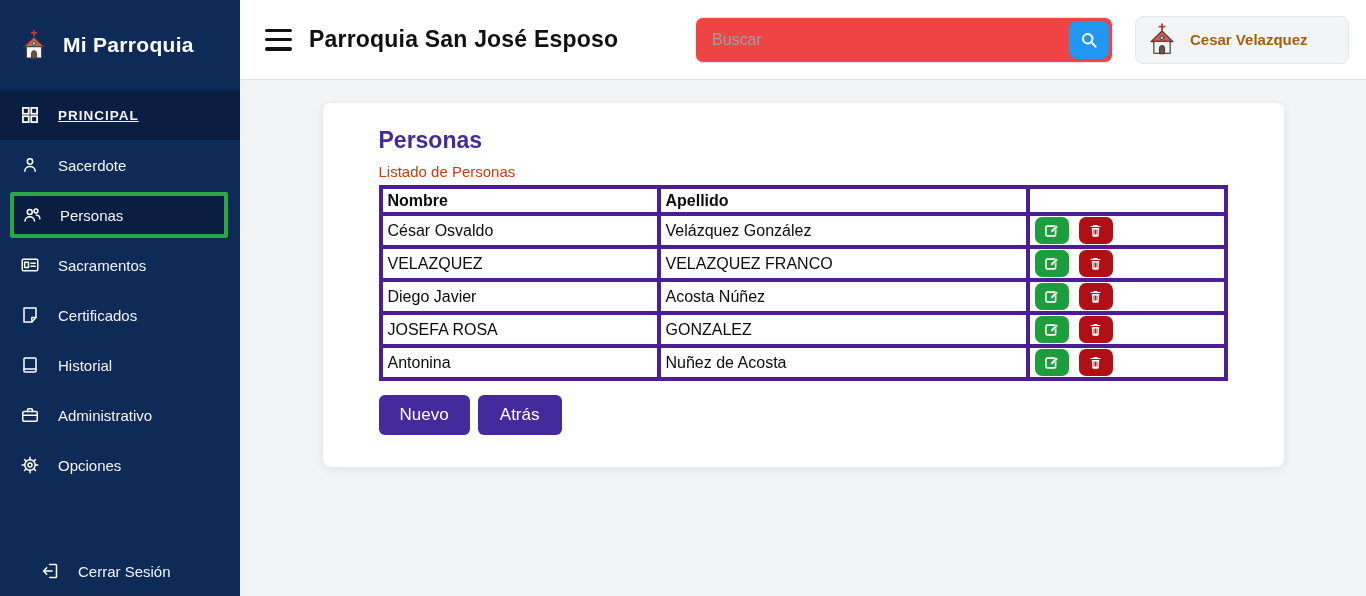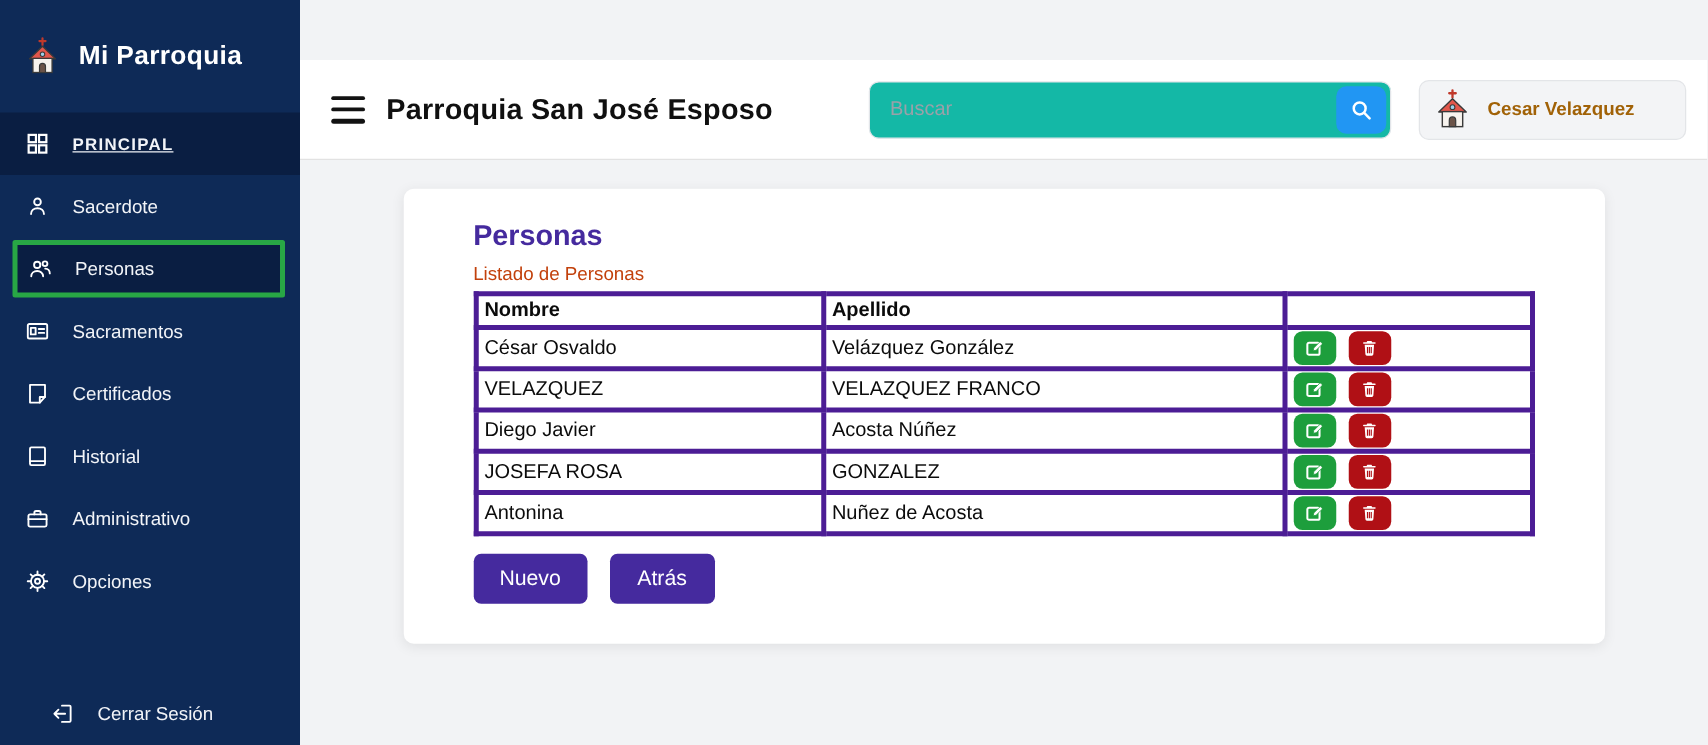--- a/index.html
+++ b/index.html
@@ -37,37 +37,37 @@
   .nav-item.active {
     background:#0a1e42;
     border:4px solid #28a745; border-radius:2px;
     margin:2px 12px 2px 10px; height:46px; padding:0 14px 0 8px;
   }
   .nav-icon { width:20px; height:20px; display:inline-flex; flex:none; }
   .nav-icon svg { width:100%; height:100%; }
   .logout-item { margin-top:auto;padding-left:40px; }
 
   
-  .main { flex:1; display:flex; flex-direction:column; background:#f2f3f5;margin-top:48px; }
+  .main { flex:1; display:flex; flex-direction:column; background:#f2f3f5; }
 
   .topbar {
     height:80px; background:#fff; border-bottom:1px solid #e2e2e2;
     display:flex; align-items:center; padding:0 17px 0 25px; flex:none;
   }
   .hamburger {
     width:27px; height:22px; display:flex; flex-direction:column;
     justify-content:space-between; background:none; border:none; cursor:pointer;
     padding:0;
   }
   .hamburger span { display:block; height:3.5px; width:100%; background:#121212; border-radius:2px; }
   .page-title { font-size:23px; font-weight:700; color:#101010; margin-left:17px; letter-spacing:.2px; }
 
   .search {
     margin-left:auto; width:418px; height:46px;
-    background:#14b8a6; border:1px solid #e2e5e9; border-radius:8px;
+    background:#ef4444; border:1px solid #e2e5e9; border-radius:8px;
     display:flex; align-items:center; padding:0 3px 0 16px;gap:20px;
   }
   .search input {
     flex:1; border:none; background:transparent; outline:none;
     font-size:16px; color:#333; font-family:"Liberation Sans", sans-serif;
   }
   .search input::placeholder { color:#9aa1a8; }
   .search-btn {
     width:40px; height:38px; border:none; border-radius:8px;
     background:#2196f3; cursor:pointer; display:flex; align-items:center; justify-content:center;
@@ -111,21 +111,21 @@
 
   .btn-edit, .btn-del {
     width:34px; height:27px; border:none; border-radius:7px; cursor:pointer;
     display:inline-flex; align-items:center; justify-content:center;
     vertical-align:middle;
   }
   .btn-edit { background:#1d9e3c; margin-right:10px; }
   .btn-del  { background:#b01015; }
   .btn-edit svg, .btn-del svg { width:15px; height:15px; }
 
-  .btn-row { margin-top:14px; display:flex; gap:18px; }
+  .btn-row { margin-top:14px; display:flex; gap:8px; }
   .btn-purple {
     background:#452a9e; color:#fff; border:none; border-radius:6px;
     font-size:17px; font-family:"Liberation Sans", sans-serif;
     padding:0 21px; height:40px; min-width:84px; cursor:pointer;
   }
 </style>
 </head>
 <body>
 
 <div class="app">

